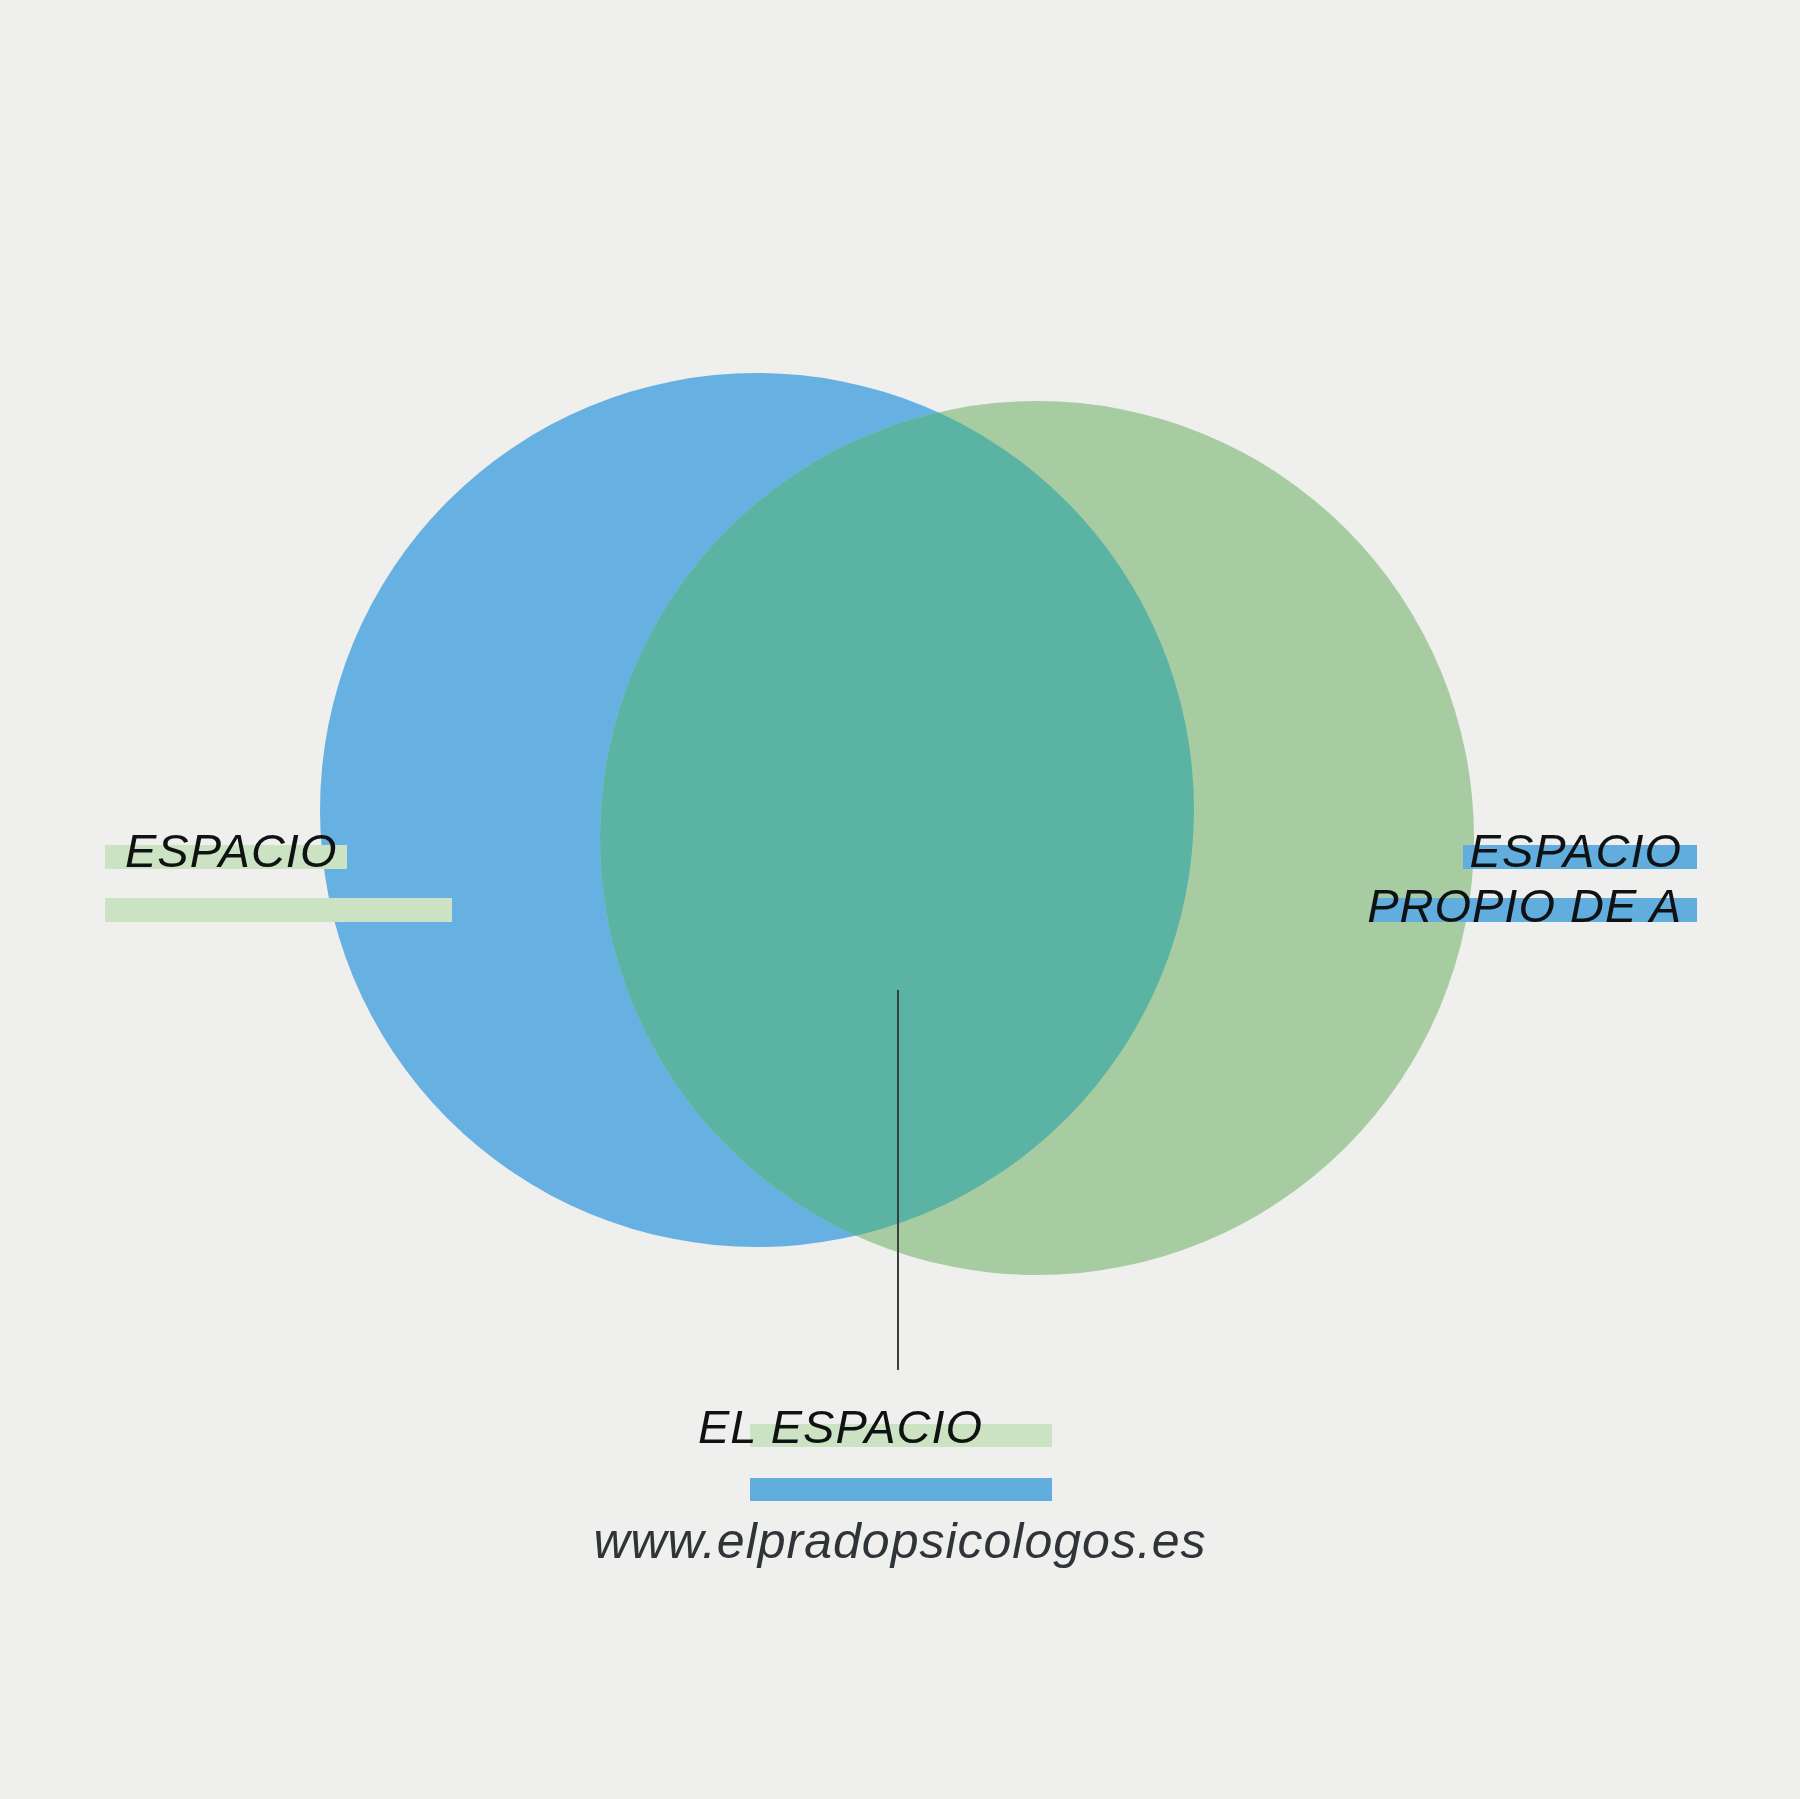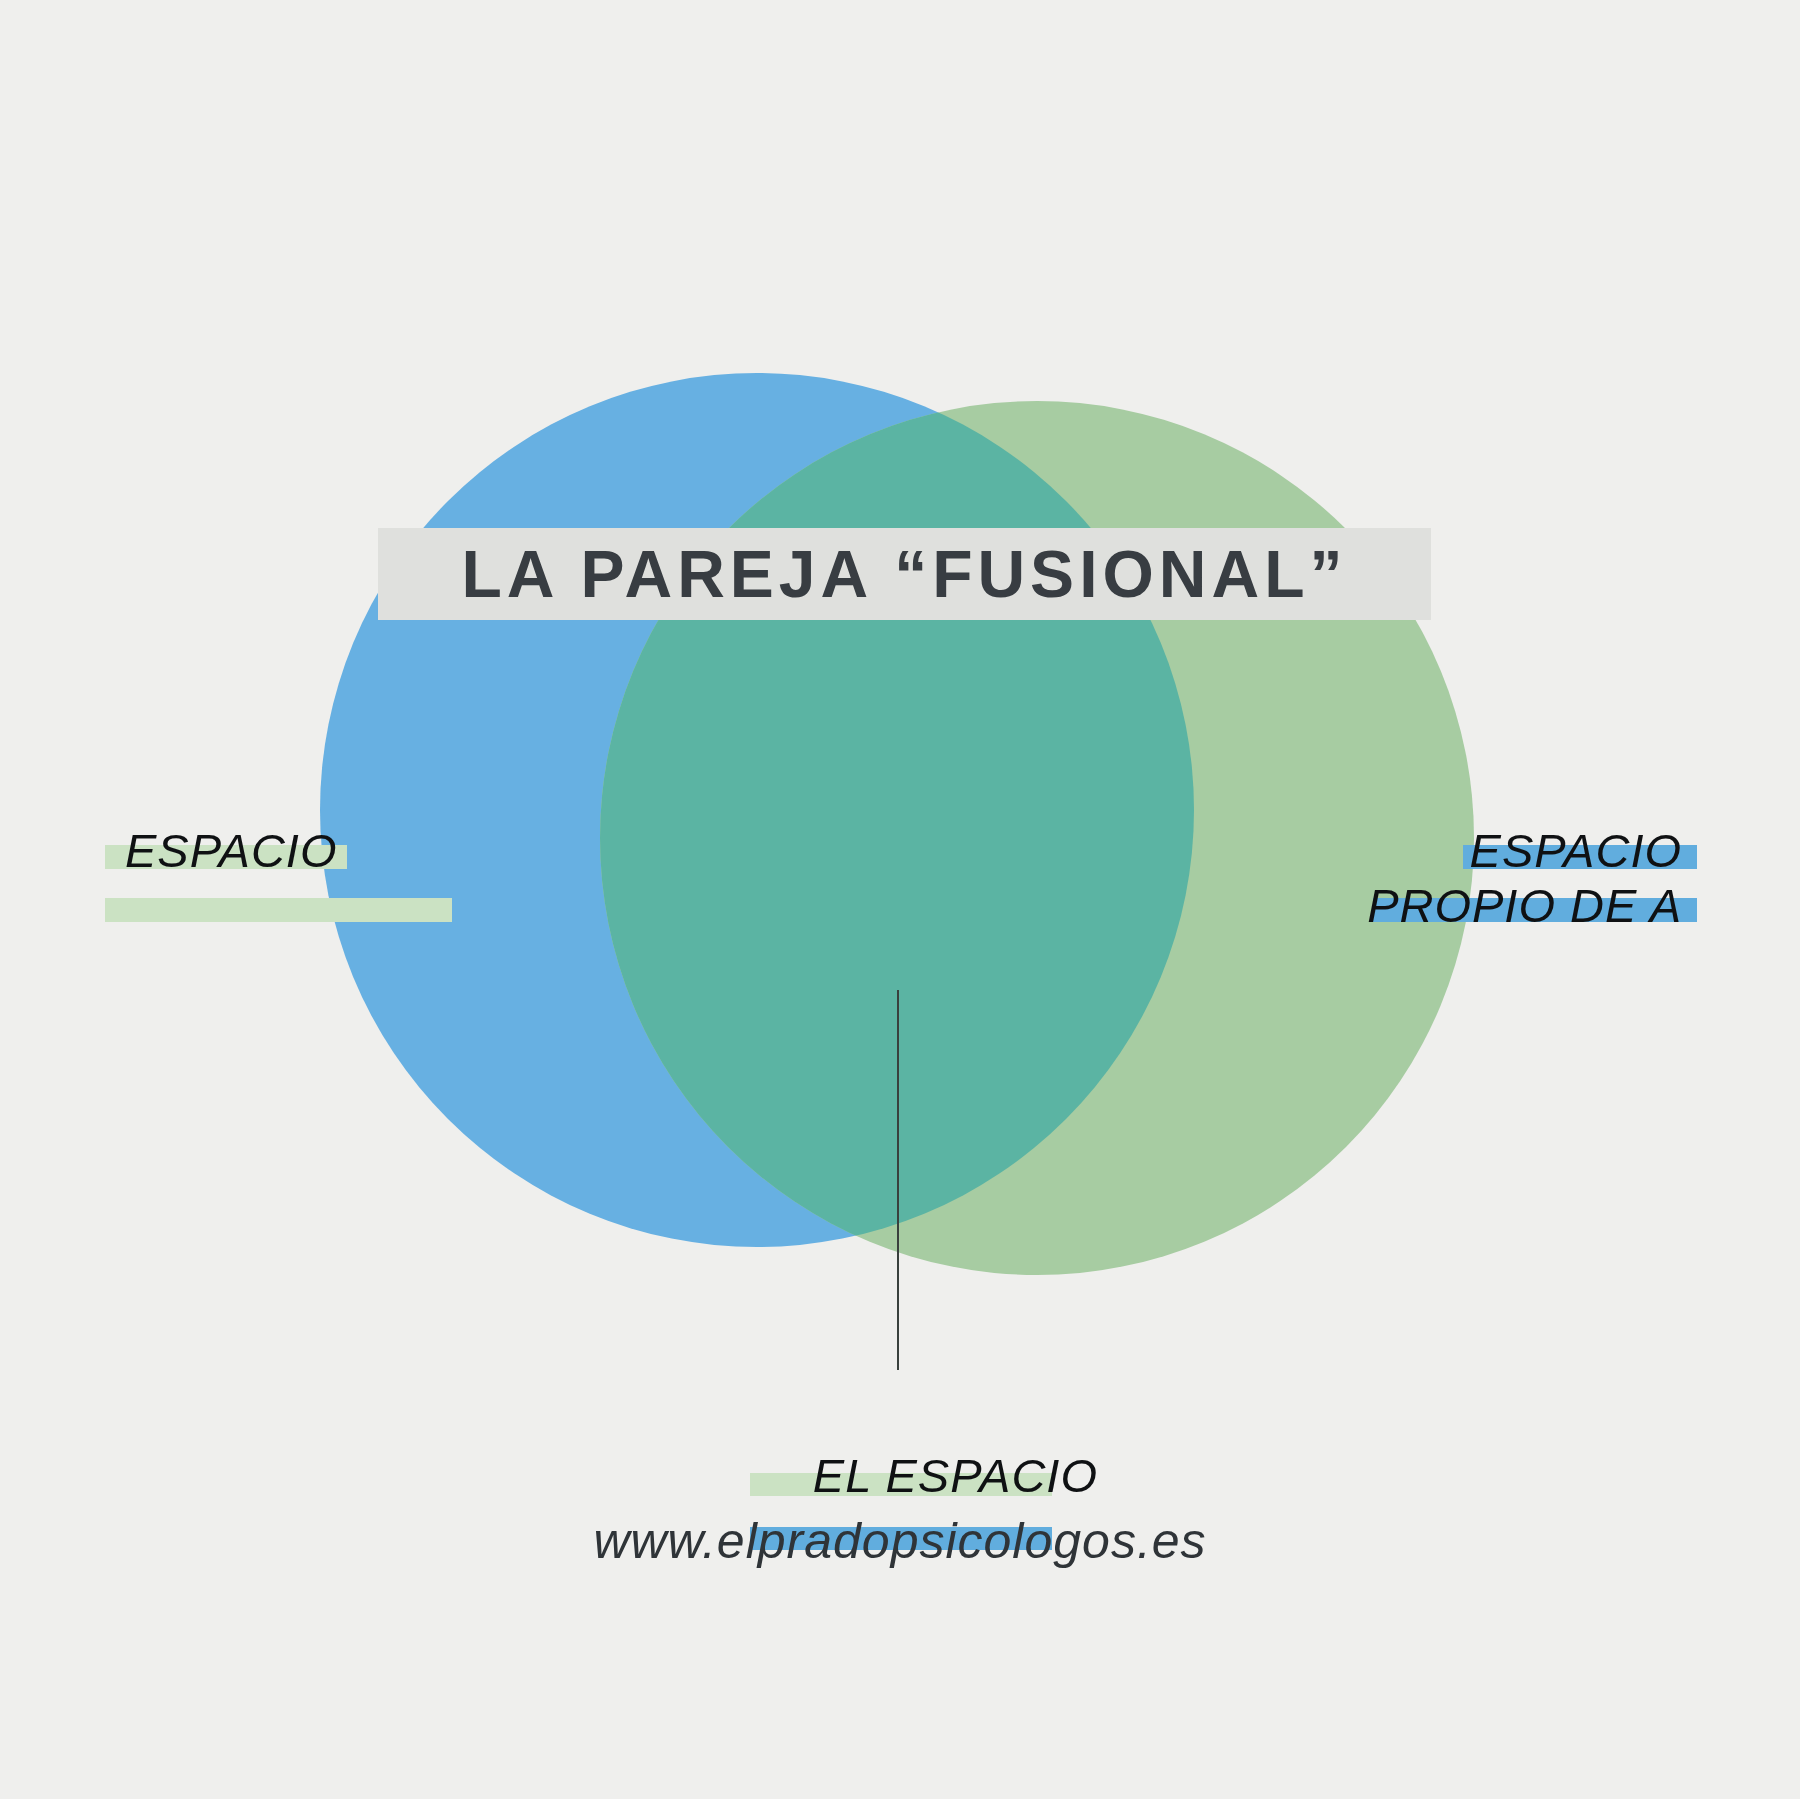--- a/index.html
+++ b/index.html
@@ -29,21 +29,21 @@
   .label-left{left:105px;top:816px;}
   .label-left .bar1{left:0;top:29px;width:242px;}
   .label-left .bar2{left:0;top:82px;width:347px;}
   .label-left .l1{left:20px;top:0;}
   .label-left .l2{left:20px;top:55px;}
   .label-right{right:103px;top:816px;text-align:right;}
   .label-right .bar1{right:0;top:29px;width:234px;}
   .label-right .bar2{right:0;top:82px;width:324px;}
   .label-right .l1{right:15px;top:0;}
   .label-right .l2{right:15px;top:55px;}
-  .label-overlap{position:absolute;left:698px;top:1448px;width:400px;height:110px;text-align:right;}
+  .label-overlap{position:absolute;left:698px;top:1399px;width:400px;height:110px;text-align:left;}
   .label-overlap .bar{position:absolute;left:52px;width:302px;height:23px;z-index:0;}
   .label-overlap .bar1{top:25px;}
   .label-overlap .bar2{top:79px;}
   .label-overlap .txt{
     position:absolute;left:0;width:100%;z-index:1;
     font-style:italic;font-weight:500;font-size:47px;
     color:#0f1113;white-space:nowrap;letter-spacing:1px;
   }
   .label-overlap .l1{top:0;}
   .label-overlap .l2{top:52px;}
@@ -64,23 +64,20 @@
     <defs>
       <clipPath id="clipB">
           <circle cx="757" cy="810" r="437"></circle>
         </clipPath>
     </defs>
     <circle cx="757" cy="810" r="437" fill="#67b0e2"></circle>
     <circle cx="1037" cy="838" r="437" fill="#a7cca2"></circle>
     <circle cx="1037" cy="838" r="437" clip-path="url(#clipB)" fill="#5bb4a3"></circle>
   </svg>
 
-  <div class="title-banner" style="background-color: rgb(223, 224, 221);">
-    <div class="title-text">LA PAREJA “FUSIONAL”</div>
-  </div>
 
   <div class="side-label label-left">
     <div class="bar bar1" style="background-color: rgb(203, 226, 195);"></div>
     <div class="bar bar2" style="background-color: rgb(203, 226, 195);"></div>
     <span class="txt l1">ESPACIO</span>
   </div>
 
   <div class="side-label label-right">
     <div class="bar bar1" style="background-color: rgb(97, 173, 222);"></div>
     <div class="bar bar2" style="background-color: rgb(97, 173, 222);"></div>

